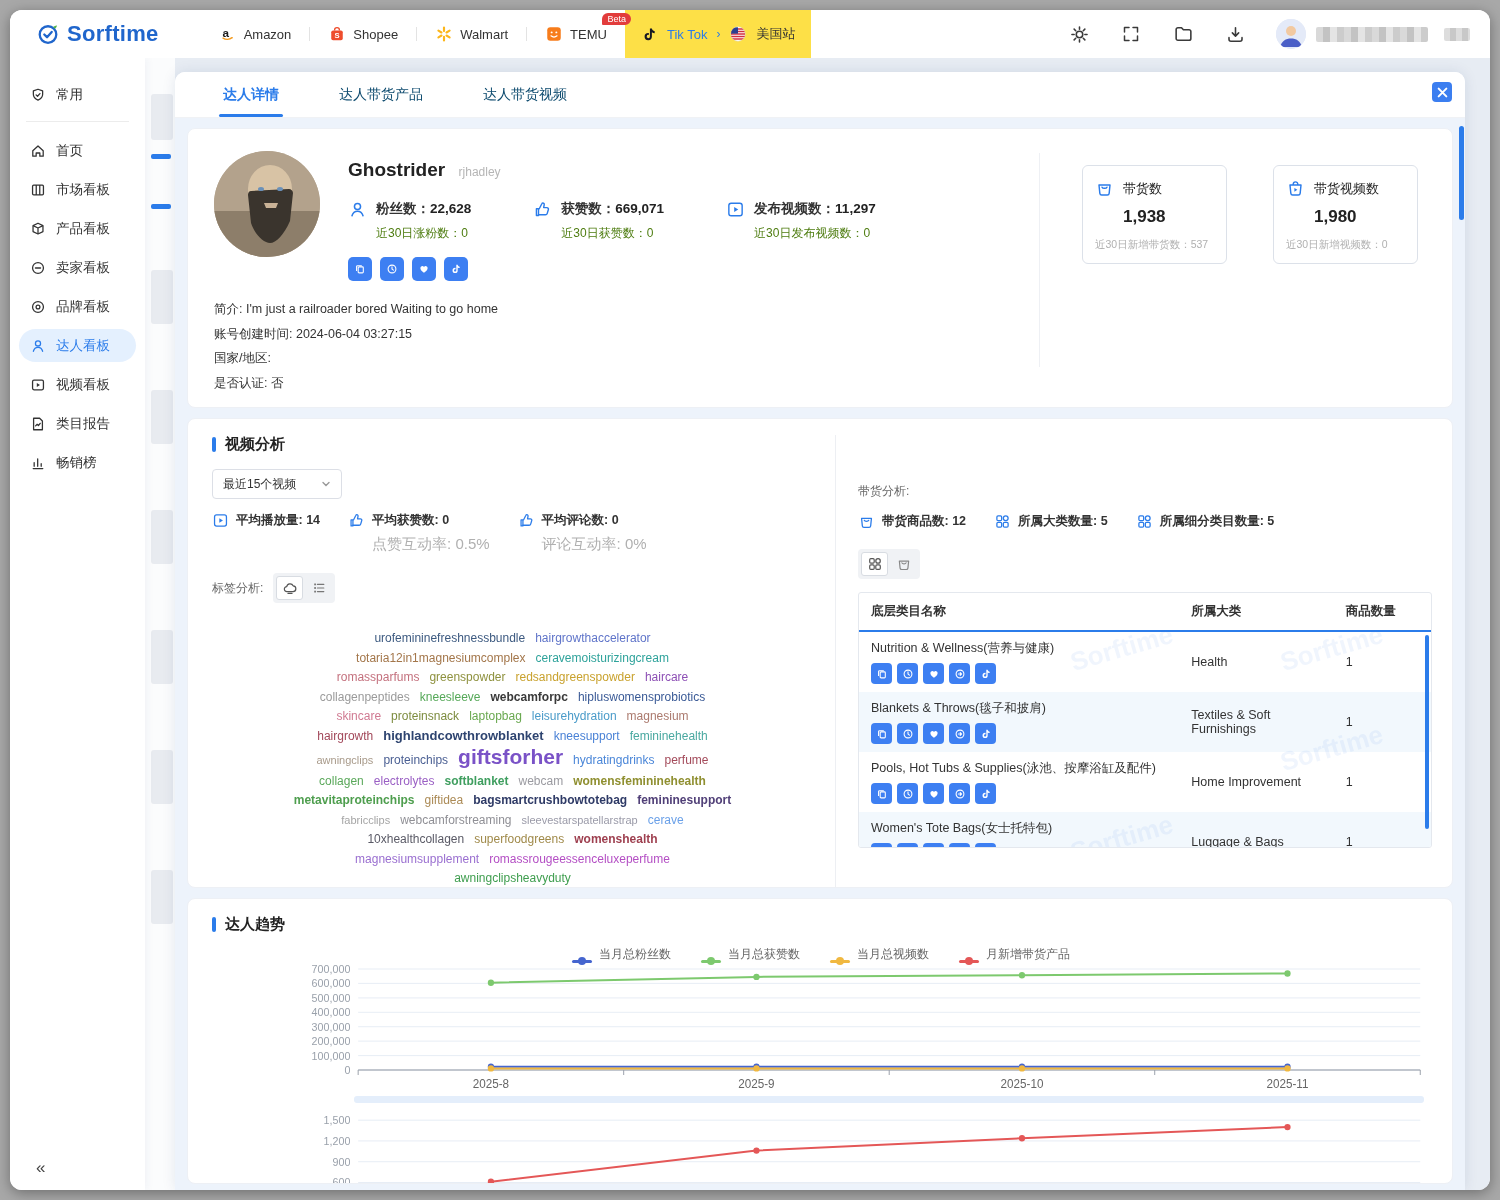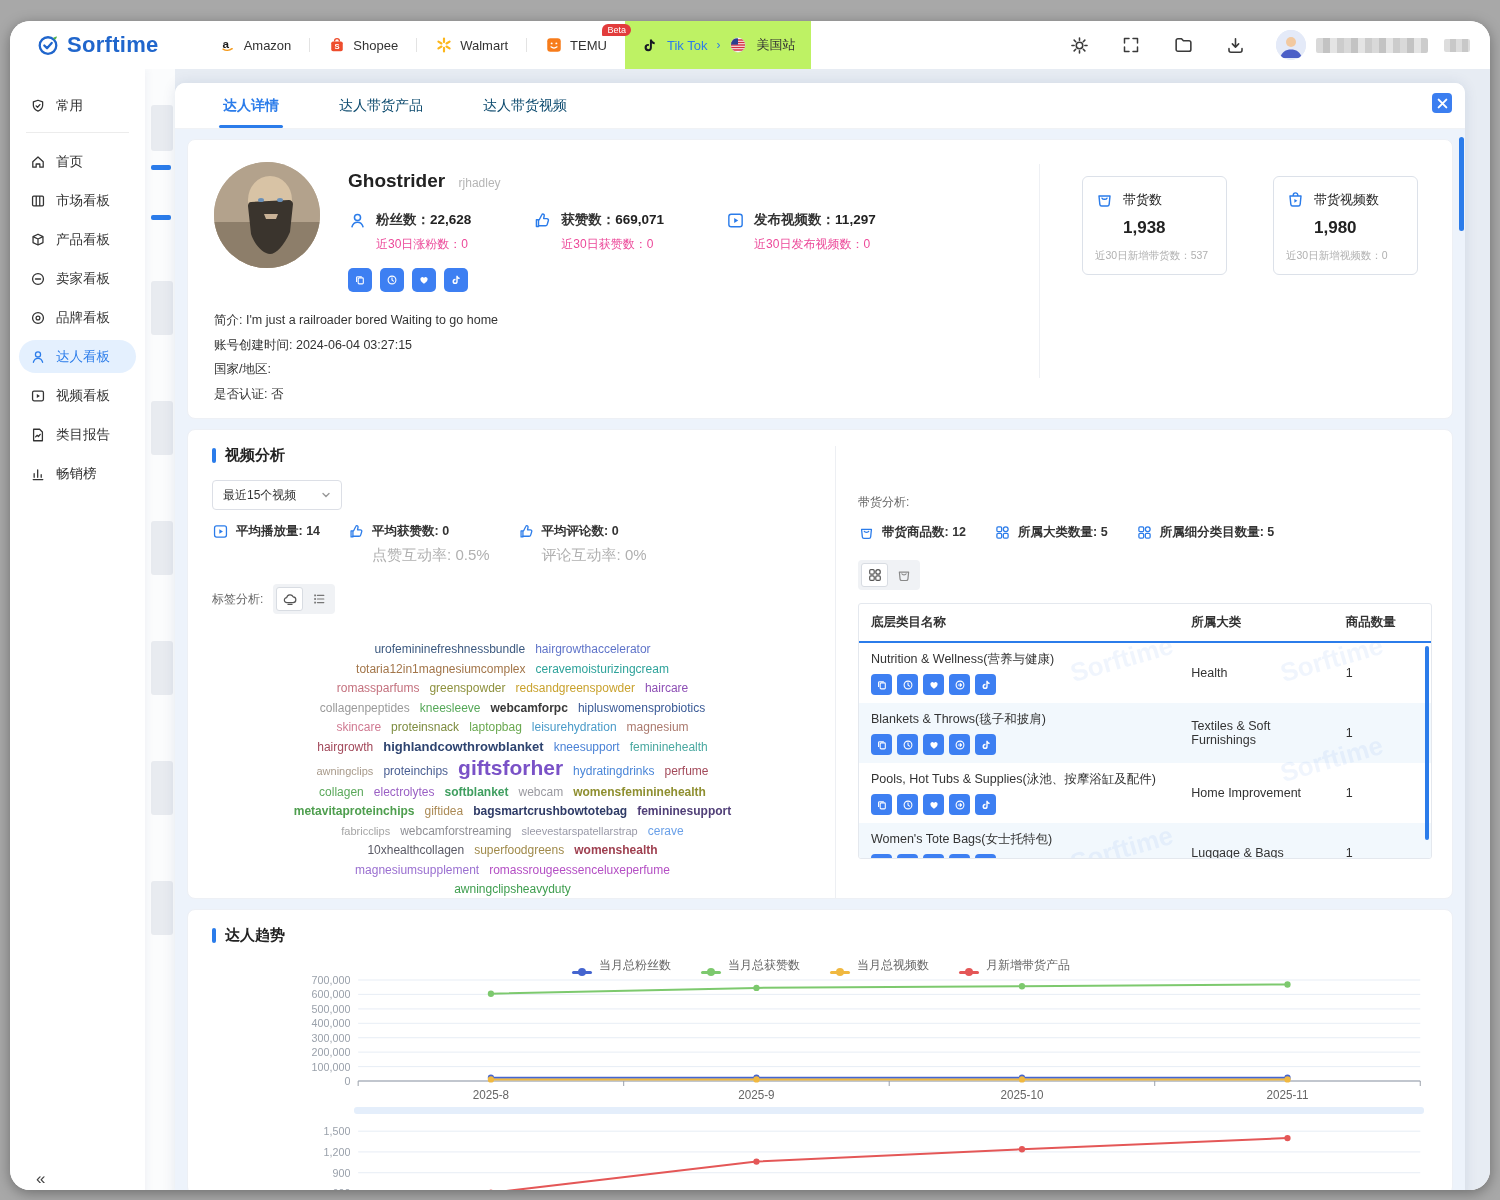--- a/index.html
+++ b/index.html
@@ -1,27 +1,27 @@
 <!DOCTYPE html>
 <html><head>
 <meta charset="utf-8">
 <style>
   * { box-sizing: border-box; margin: 0; padding: 0; }
   html,body { width:1500px; height:1200px; overflow:hidden; }
   body { background:#a8a8a8; font-family:"Liberation Sans","DejaVu Sans",sans-serif; color:#333; position:relative; }
-  .window { position:absolute; inset:10px; background:#fff; border-radius:20px; overflow:hidden; box-shadow:0 3px 14px rgba(0,0,0,.35);margin-top:11px; }
+  .window { position:absolute; inset:10px; background:#fff; border-radius:12px; overflow:hidden; box-shadow:0 3px 14px rgba(0,0,0,.35); }
 
   
   .topnav { height:48px; display:flex; align-items:center; padding:0 20px 0 26px; background:#fff; position:relative; z-index:6; }
   .logo { display:flex; align-items:center; gap:7px; cursor:pointer; }
   .logo-text { font-size:22px; font-weight:bold; color:#2066cc; letter-spacing:.3px; }
   .platforms { display:flex; align-items:stretch; margin-left:42px; height:48px; }
   .platform { display:flex; align-items:center; gap:7px; padding:0 18px; font-size:13px; color:#333; cursor:pointer; position:relative; }
   .psep { width:1px; height:14px; background:#e3e3e3; align-self:center; }
-  .tiktok-group { display:flex; align-items:center; background:#bef264; padding:0 16px; gap:9px; cursor:pointer; }
+  .tiktok-group { display:flex; align-items:center; background:#fde047; padding:0 16px; gap:9px; cursor:pointer; }
   .tiktok-label { color:#2b7cea; font-size:13px; }
   .region-chev { color:#2b7cea; font-size:12px; }
   .region-label { font-size:13px; color:#333; }
   .badge-beta { position:absolute; top:3px; right:-6px; background:#e23c3c; color:#fff; font-size:9px; padding:1px 5px; border-radius:6px 6px 6px 1px; }
   .nav-right { margin-left:auto; display:flex; align-items:center; gap:30px; }
   .nav-icon-btn { width:22px; height:22px; display:flex; align-items:center; justify-content:center; cursor:pointer; color:#3a3a3a; }
   .nav-user { display:flex; align-items:center; gap:10px; cursor:pointer; }
   .avatar-sm { width:30px; height:30px; border-radius:50%; background:#dfe6f5; overflow:hidden; }
   .redacted-a { width:112px; height:15px; border-radius:2px;
     background:repeating-linear-gradient(90deg,#d9d9d9 0 7px,#c3c3c3 7px 14px,#e4e4e4 14px 21px,#cccccc 21px 28px); }
@@ -58,21 +58,21 @@
   .profile-left { flex:1; }
   .profile-top { display:flex; gap:28px; }
   .avatar-lg { width:106px; height:106px; border-radius:50%; overflow:hidden; flex:0 0 auto; background:#b9ab99; }
   .p-name-row { padding-top:8px; }
   .p-name { font-size:19px; font-weight:bold; color:#222; }
   .p-handle { font-size:12px; color:#b5b5b5; margin-left:9px; }
   .p-stats { display:flex; gap:62px; margin-top:19px; }
   .p-stat { display:flex; gap:9px; }
   .ps-main { font-size:13.5px; color:#333; font-weight:600; white-space:nowrap; }
   .ps-main b { font-weight:700; color:#222; }
-  .ps-sub { font-size:12px; color:#ec4899; margin-top:7px; white-space:nowrap; font-weight:400; }
+  .ps-sub { font-size:12px; color:#4d7c0f; margin-top:7px; white-space:nowrap; font-weight:400; }
   .p-social { display:flex; gap:8px; margin-top:15px; }
   .sq-btn { width:24px; height:24px; border-radius:5px; background:#3d7ff2; display:flex; align-items:center; justify-content:center; cursor:pointer; }
   .sq-btn.small { width:21px; height:21px; border-radius:4px; }
   .bio { margin-top:16px; font-size:12.5px; color:#333; }
   .bio-row { line-height:24.5px; white-space:nowrap; }
   .profile-vdiv { width:1px; background:#eef0f4; margin:2px 0 28px; }
   .profile-right { width:392px; padding:14px 6px 0 42px; display:flex; gap:46px; align-items:flex-start; }
   .sum-card { width:145px; border:1px solid #dce1e9; border-radius:6px; padding:13px 12px 11px; background:#fff; }
   .sum-head { display:flex; align-items:center; gap:9px; font-size:13px; color:#222; }
   .sum-val { font-size:17px; font-weight:bold; color:#222; margin:9px 0 11px 28px; }

